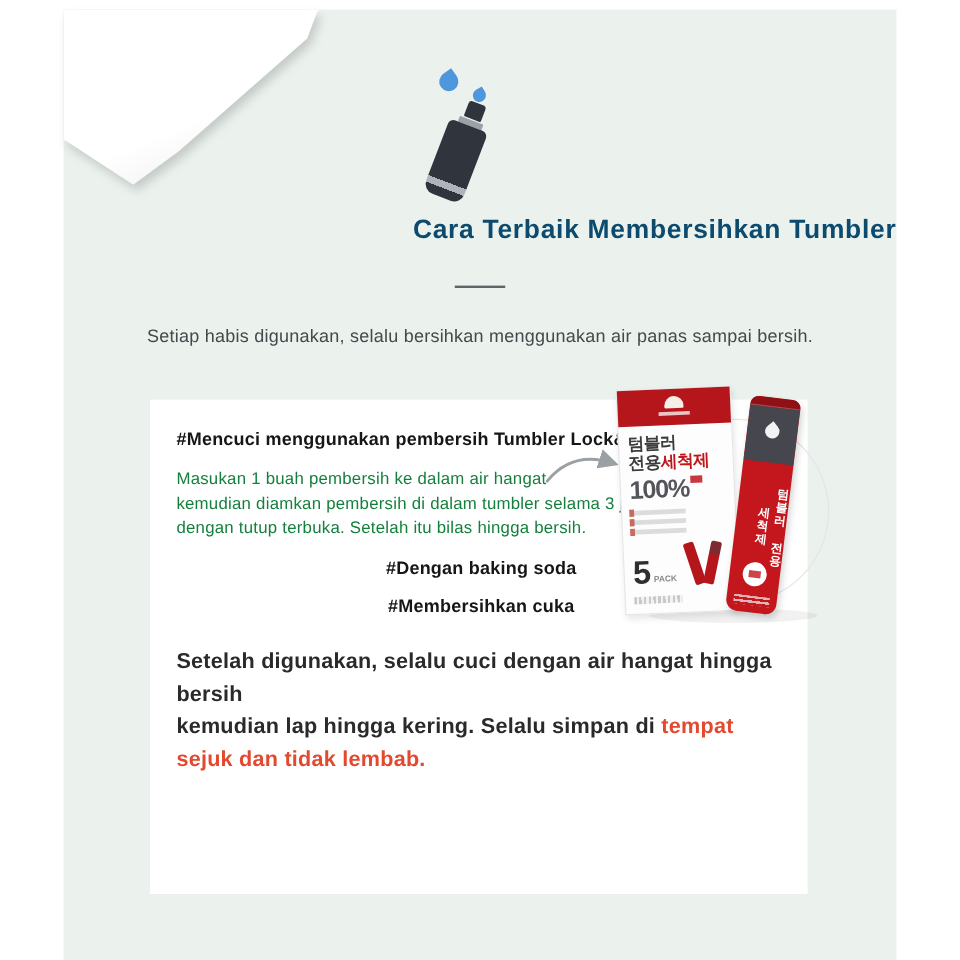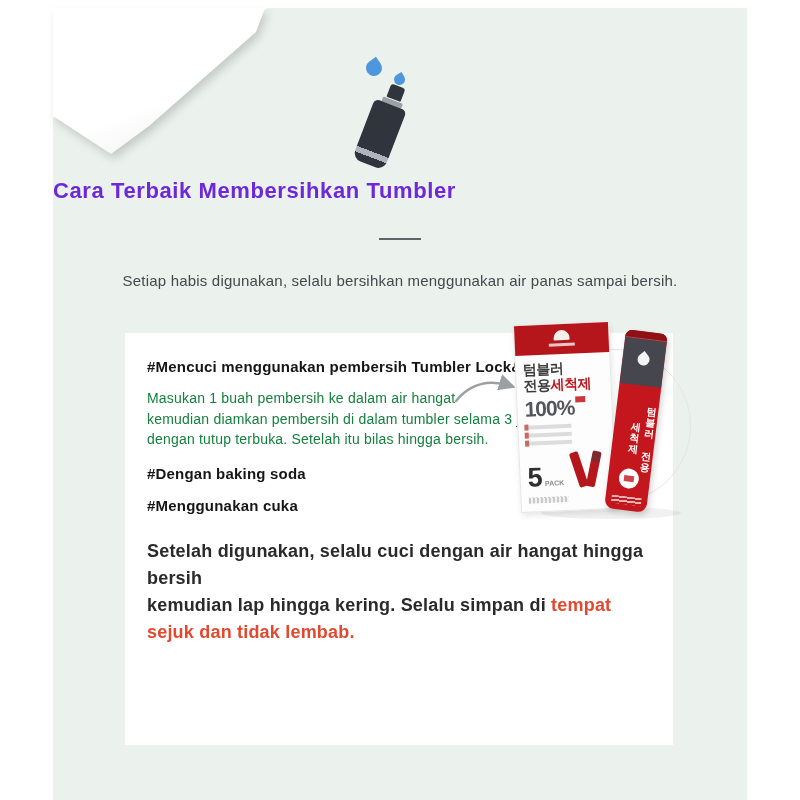--- a/index.html
+++ b/index.html
@@ -41,43 +41,43 @@
     transform:rotate(21deg); transform-origin:50% 0; }
   .bottle .cap  { width:15px; height:14px; background:#30353d; border-radius:3px 3px 1px 1px; margin:0 auto; }
   .bottle .neck { width:21px; height:5px; background:#9ba1a9; border-radius:1px; margin:1px auto 0; }
   .bottle .bod  { width:34px; height:64px; margin:0 auto;
     background:linear-gradient(#30353d 0 79%, #aeb4bb 79% 88%, #30353d 88%);
     border-radius:5px 5px 9px 9px; }
 
   
   .page-title {
     position:absolute; top:170px; left:0; right:0; margin:0;
-    text-align:left; font-size:22px; font-weight:600; letter-spacing:.6px;
-    color:#6d28d9;
+    text-align:right; font-size:22px; font-weight:600; letter-spacing:.6px;
+    color:#0c4a6e;
   }
   .divider { position:absolute; top:230px; left:50%; width:42px; height:2px;
     margin-left:-21px; background:#5f6468; }
   .intro {
     position:absolute; top:257px; left:0; right:0; margin:4px;
     text-align:center; font-size:15px; line-height:1.6; color:#45494c;
     letter-spacing:.2px;
   }
   .intro span { display:block; }
 
   
   .card {
     position:absolute; left:72px; top:325px; width:548px; height:412px;
     background:#ffffff;
   }
   .card-inner { padding:25px 18px 0 22px; }
   .sec-heading { margin:0; font-size:15px; font-weight:bold; color:#161616;
     letter-spacing:.2px; }
   .sec-body { margin:13px 0 0 0; font-size:14px; line-height:1.48; color:#15803d;
     white-space:pre-line; letter-spacing:.2px; }
-  .sec + .sec { margin-top:15px; }
+  .sec + .sec { margin-top:15px;text-align:center; }
   .sec-2 { margin-top:15px; }
   .sec-3 { margin-top:17px; }
   .note { margin:24px 0 0 0; font-size:18px; font-weight:bold; line-height:1.5;
     color:#2a2a2a; white-space:pre-line; letter-spacing:.2px; }
   .note .red { color:#e2492f; }
 
   
   .arrow-svg { position:absolute; left:400px; top:363px; overflow:visible; }
 
   
@@ -177,21 +177,21 @@
           <p class="sec-body">Masukan 1 buah pembersih ke dalam air hangat
 kemudian diamkan pembersih di dalam tumbler selama 3 jam
 dengan tutup terbuka. Setelah itu bilas hingga bersih.</p>
         </div>
 
         <div class="sec sec-2">
           <h2 class="sec-heading">#Dengan baking soda</h2>
         </div>
 
         <div class="sec sec-3">
-          <h2 class="sec-heading">#Menggunakan cuka</h2>
+          <h2 class="sec-heading">#Membersihkan cuka</h2>
         </div>
 
         <p class="note"><span>Setelah digunakan, selalu cuci dengan air hangat hingga bersih
 kemudian lap hingga kering. Selalu simpan di </span><span class="red">tempat sejuk dan tidak lembab.</span></p>
       </div>
     </div>
 
     <svg class="arrow-svg" width="70" height="42">
       <defs>
         <marker id="ah" markerWidth="7" markerHeight="7" refX="5" refY="3.5" orient="auto">

